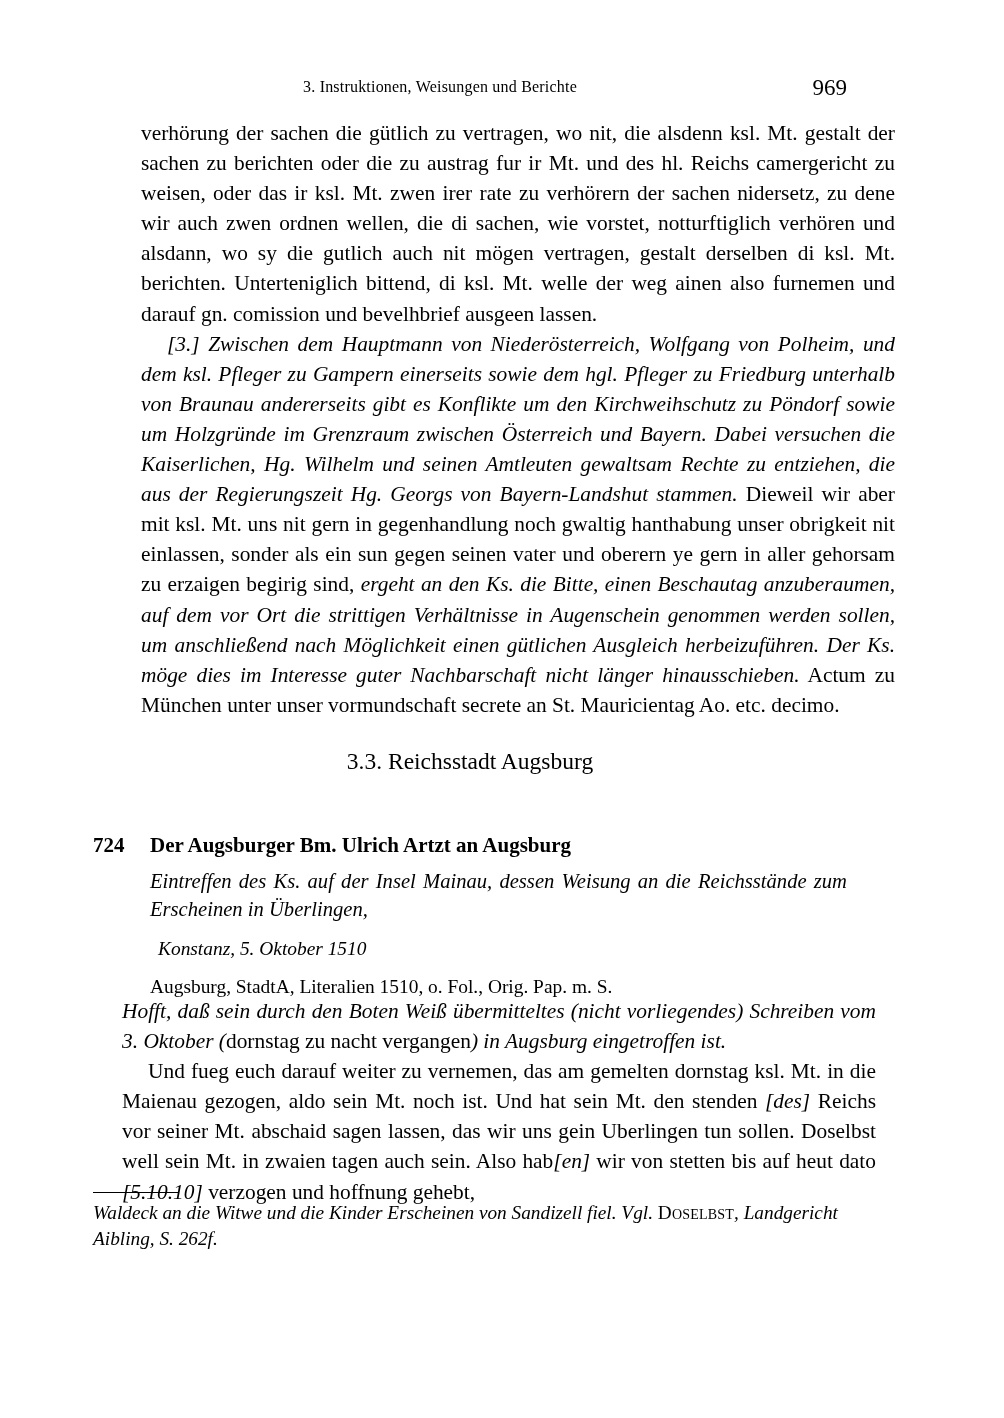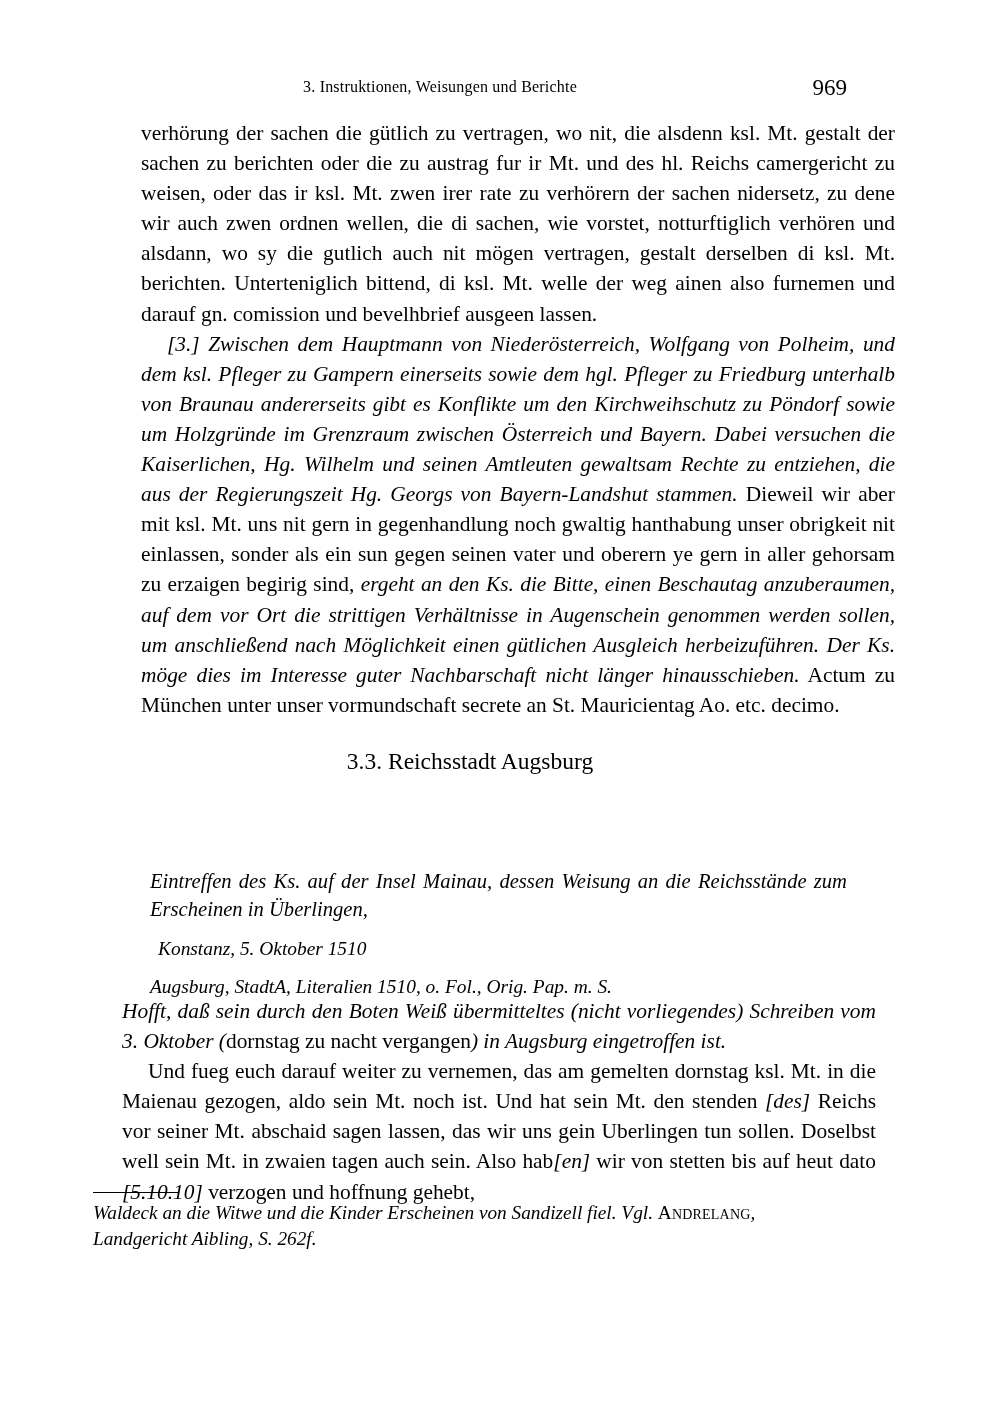--- a/index.html
+++ b/index.html
@@ -116,21 +116,20 @@
     margin-top: 13px;
     font-size: 19.4px;
     line-height: 26px;
     font-style: italic;
   }
   .regest-source {
     margin: 0;
     margin-top: 12px;
     font-size: 19.4px;
     line-height: 26px;
-    font-style: italic;
   }
 
   .entry-body {
     position: absolute;
     left: 93px;
     top: 996px;
     width: 754px;
     margin-left: 29px;
   }
 
@@ -174,31 +173,32 @@
   <div class="textblock">
 
     <p class="para"><span>verhörung der sachen die gütlich zu vertragen, wo nit, die alsdenn ksl. Mt. gestalt der sachen zu berichten oder die zu austrag fur ir Mt. und des hl. Reichs camergericht zu weisen, oder das ir ksl. Mt. zwen irer rate zu verhörern der sachen nidersetz, zu dene wir auch zwen ordnen wellen, die di sachen, wie vorstet, notturftiglich verhören und alsdann, wo sy die gutlich auch nit mögen vertragen, gestalt derselben di ksl. Mt. berichten. Unterteniglich bittend, di ksl. Mt. welle der weg ainen also furnemen und darauf gn. comission und bevelhbrief ausgeen lassen.</span></p>
 
     <p class="para indent"><i>[3.] Zwischen dem Hauptmann von Niederösterreich, Wolfgang von Polheim, und dem ksl. Pfleger zu Gampern einerseits sowie dem hgl. Pfleger zu Friedburg unterhalb von Braunau andererseits gibt es Konflikte um den Kirchweihschutz zu Pöndorf sowie um Holzgründe im Grenzraum zwischen Österreich und Bayern. Dabei versuchen die Kaiserlichen, Hg. Wilhelm und seinen Amtleuten gewaltsam Rechte zu entziehen, die aus der Regierungszeit Hg. Georgs von Bayern-Landshut stammen.</i><span class="rm"> Dieweil wir aber mit ksl. Mt. uns nit gern in gegenhandlung noch gwaltig hanthabung unser obrigkeit nit einlassen, sonder als ein sun gegen seinen vater und oberern ye gern in aller gehorsam zu erzaigen begirig sind,</span><i> ergeht an den Ks. die Bitte, einen Beschautag anzuberaumen, auf dem vor Ort die strittigen Verhältnisse in Augenschein genommen werden sollen, um anschließend nach Möglichkeit einen gütlichen Ausgleich herbeizuführen. Der Ks. möge dies im Interesse guter Nachbarschaft nicht länger hinausschieben.</i><span class="rm"> Actum zu München unter unser vormundschaft secrete an St. Mauricientag Ao. etc. decimo.</span></p>
 
   </div>
 
   <div class="section-heading">3.3. Reichsstadt Augsburg</div>
 
+  <div class="entry-head"><span class="entry-num">724</span><span>Der Augsburger Bm. Ulrich Artzt an Augsburg</span></div>
 
   <div class="regest">
     <p class="regest-summary">Eintreffen des Ks. auf der Insel Mainau, dessen Weisung an die Reichsstände zum Erscheinen in Überlingen,</p>
     <p class="regest-date">Konstanz, 5. Oktober 1510</p>
     <p class="regest-source">Augsburg, StadtA, Literalien 1510, o. Fol., Orig. Pap. m. S.</p>
   </div>
 
   <div class="entry-body">
     <p class="para"><i>Hofft, daß sein durch den Boten Weiß übermitteltes (nicht vorliegendes) Schreiben vom 3. Oktober (</i><span class="rm">dornstag zu nacht vergangen</span><i>) in Augsburg eingetroffen ist.</i></p>
 
     <p class="para indent"><span>Und fueg euch darauf weiter zu vernemen, das am gemelten dornstag ksl. Mt. in die Maienau gezogen, aldo sein Mt. noch ist. Und hat sein Mt. den stenden </span><i>[des]</i><span> Reichs vor seiner Mt. abschaid sagen lassen, das wir uns gein Uberlingen tun sollen. Doselbst well sein Mt. in zwaien tagen auch sein. Also hab</span><i>[en]</i><span> wir von stetten bis auf heut dato </span><i>[5.10.10]</i><span> verzogen und hoffnung gehebt,</span></p>
   </div>
 
   <div class="footnote-area">
     <div class="footnote-rule"></div>
-    <p class="footnote-text"><span>Waldeck an die Witwe und die Kinder Erscheinen von Sandizell fiel. Vgl. </span><span class="smallcaps">Andrelang</span><span>, Landgericht Aibling, S. 262f.</span></p>
+    <p class="footnote-text"><span>Waldeck an die Witwe und die Kinder Erscheinen von Sandizell fiel. Vgl. </span><span class="smallcaps">Doselbst</span><span>, Landgericht Aibling, S. 262f.</span></p>
   </div>
 
 </div>
 
 </body></html>

